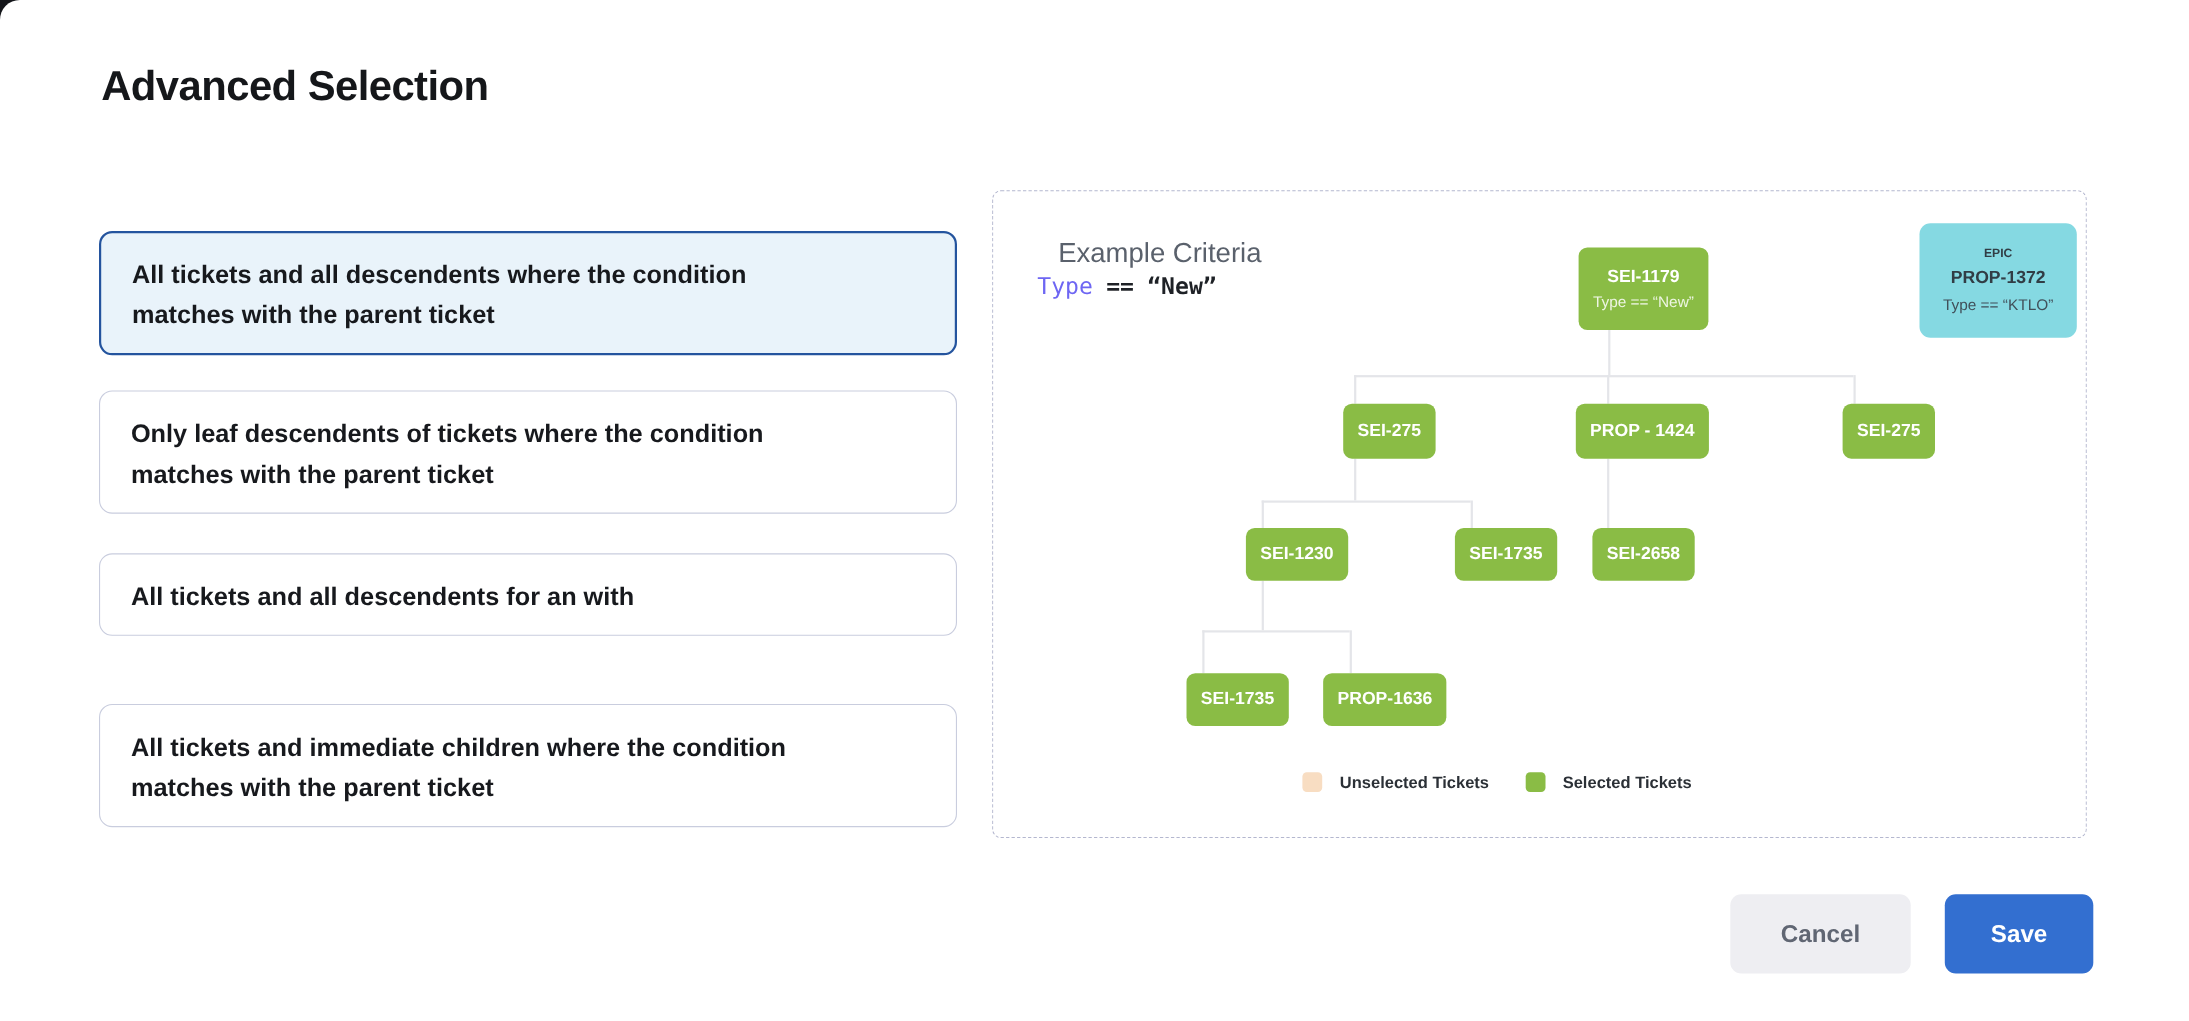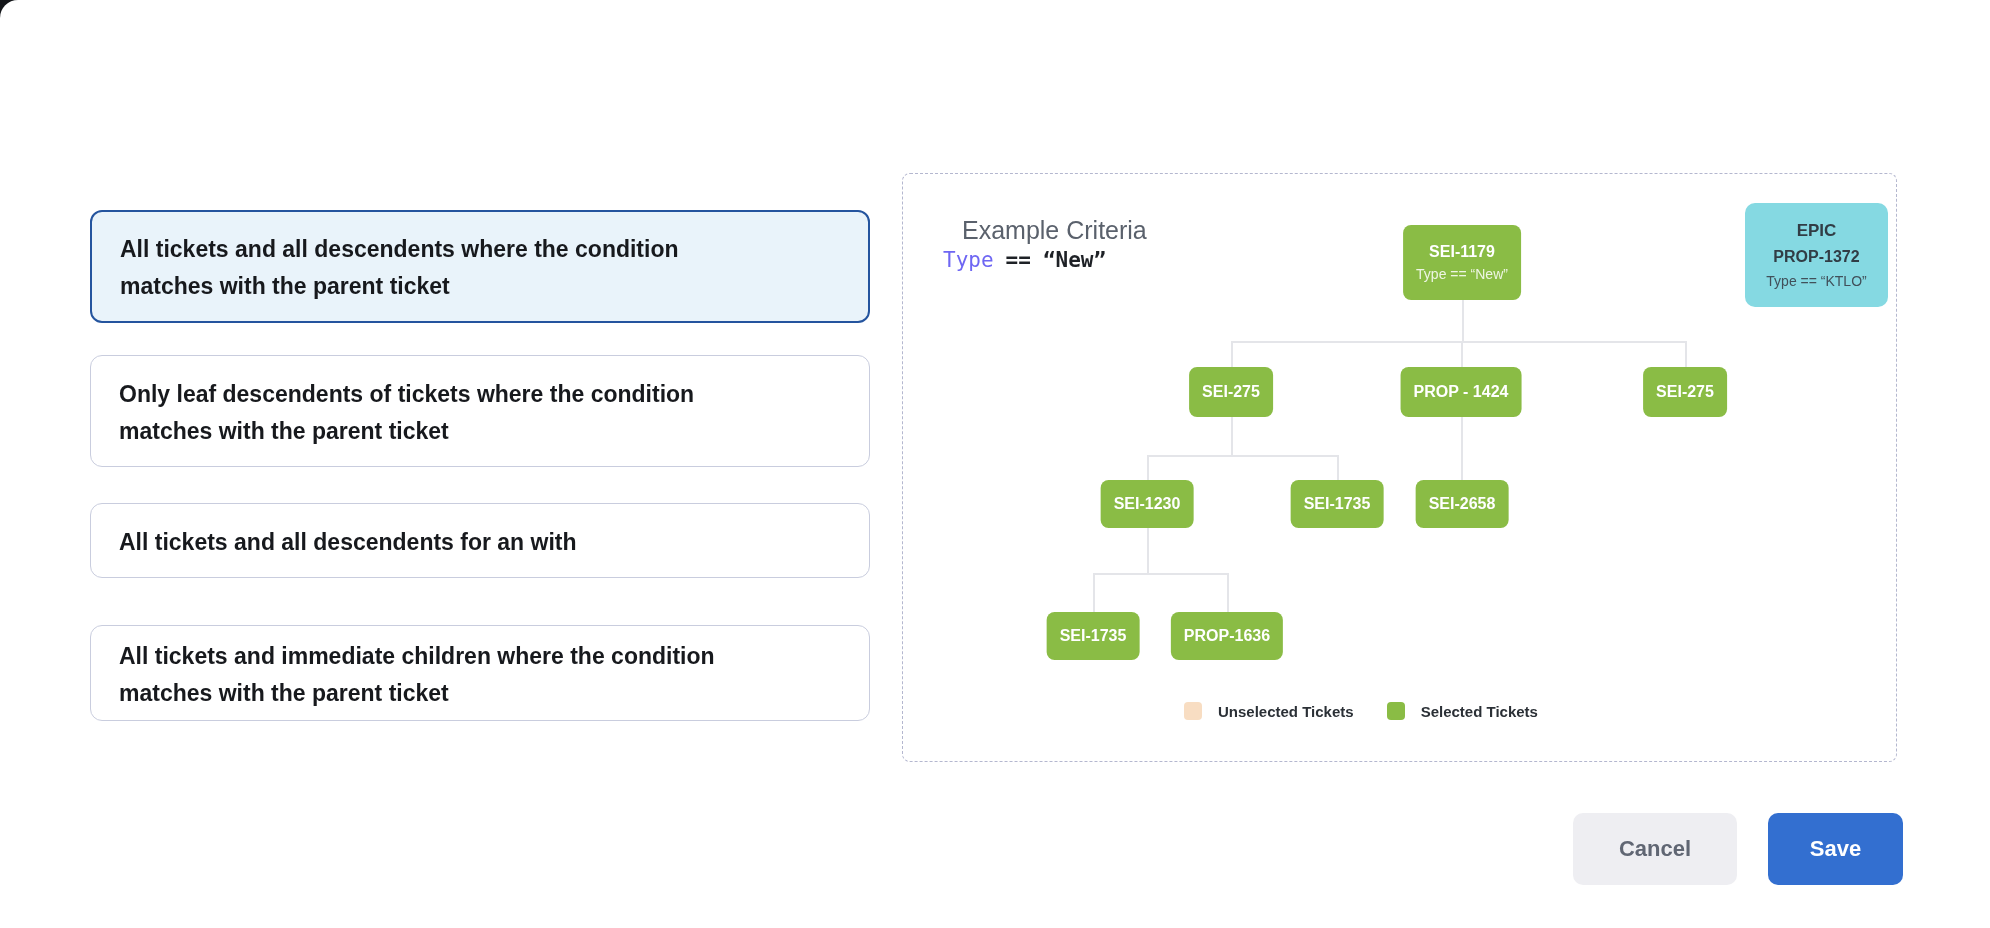--- a/index.html
+++ b/index.html
@@ -20,27 +20,27 @@
   
   .example-panel { position:absolute; left:902px; top:173px; width:995px; height:589px; border:1.5px dashed #b4b7cf; border-radius:8px; background:#ffffff; }
   .example-heading { position:absolute; left:962px; top:216px; font-size:25px; font-weight:500; color:#5a616c; }
   .criteria-line { position:absolute; left:943px; top:248px; font-family:"DejaVu Sans Mono", monospace; font-size:21px; }
   .criteria-field { color:#6e66f3; font-weight:500; }
   .criteria-op { color:#1e2126; font-weight:700; margin-left:12px; }
   .criteria-value { color:#1e2126; font-weight:700; margin-left:12px; }
 
   
   .epic-card { position:absolute; left:1745px; top:203px; width:143px; height:104px; background:#85d9e2; border-radius:10px; display:flex; flex-direction:column; align-items:center; justify-content:center; gap:7px; }
-  .epic-line1 { font-size:17px; font-weight:700; color:#313d45; }
+  .epic-line1 { font-size:11px; font-weight:700; color:#313d45; }
   .epic-line2 { font-size:16px; font-weight:700; color:#313d45; }
   .epic-line3 { font-size:14px; font-weight:500; color:#41505a; }
 
   
   .tree-layer { position:absolute; inset:0; pointer-events:none; }
-  .tree-node { position:absolute; transform:translateX(-50%); background:#8abc45; border-radius:8px; color:#ffffff; font-weight:700; font-size:16px; white-space:nowrap; padding:0 13px; display:flex; flex-direction:column; align-items:center; justify-content:center; }
+  .tree-node { position:absolute; transform:translateX(-50%); background:#8abc45; border-radius:8px; color:#ffffff; font-weight:700; font-size:16px; white-space:nowrap; padding:0 13px; display:flex; flex-direction:column; align-items:center; justify-content:center;margin-left:32px; }
   .tree-node .node-sub { font-size:14px; font-weight:500; color:rgba(255,255,255,0.85); margin-top:5px; }
   .tree-connector { position:absolute; background:#e4e5e9; }
 
   
   .legend { position:absolute; left:1172px; top:702px; display:flex; column-gap:33px;padding-left:12px; }
   .legend-item { display:flex; align-items:center; gap:16px; }
   .legend-swatch { width:18px; height:18px; border-radius:4px; }
   .legend-label { font-size:15px; font-weight:700; color:#2b3036; }
 
   
@@ -48,32 +48,33 @@
   .btn-cancel { left:1573px; width:164px; background:#eeeef2; color:#606673; }
   .btn-save { left:1768px; width:135px; background:#336fd0; color:#ffffff; }
 </style>
 </head>
 <body>
 
 <div class="corner-dark"></div>
 
 <div class="page">
 
+  <h1 class="page-title">Advanced Selection</h1>
 
   <div class="options" id="options-container">
       <div class="option-card selected" style="top: 210px; height: 113px;">
         <div class="option-label">All tickets and all descendents where the condition matches with the parent ticket</div>
       </div>
       <div class="option-card" style="top: 355px; height: 112px;">
         <div class="option-label">Only leaf descendents of tickets where the condition matches with the parent ticket</div>
       </div>
       <div class="option-card" style="top: 503px; height: 75px;">
         <div class="option-label">All tickets and all descendents for an with</div>
       </div>
-      <div class="option-card" style="top: 625px; height: 96px;">
+      <div class="option-card" style="top: 640px; height: 112px;">
         <div class="option-label">All tickets and immediate children where the condition matches with the parent ticket</div>
       </div>
     </div>
 
   <div class="example-panel"></div>
 
   <div class="example-heading">Example Criteria</div>
 
   <div class="criteria-line">
     <span class="criteria-field">Type</span><span class="criteria-op">==</span><span class="criteria-value">“New”</span>

